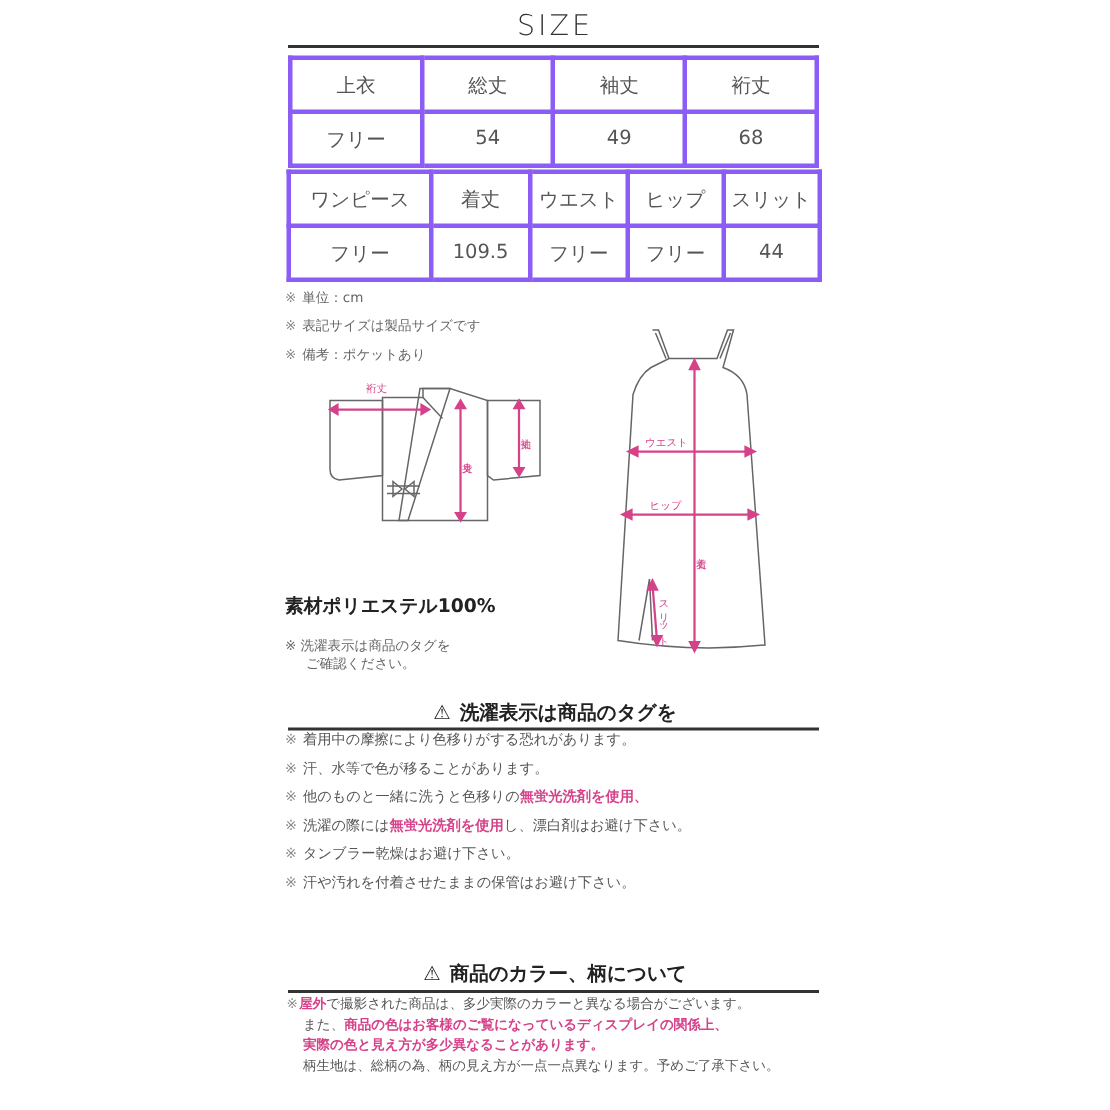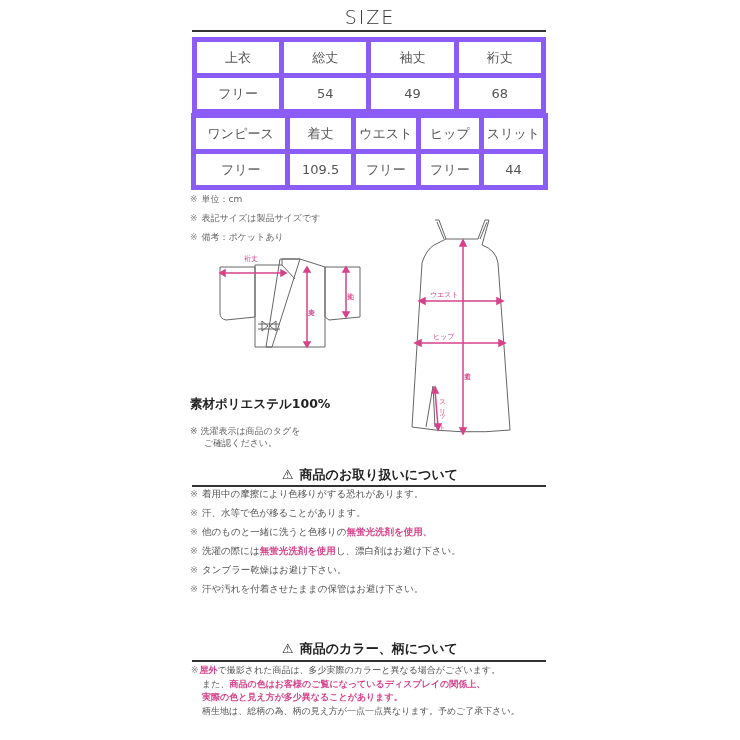--- a/index.html
+++ b/index.html
@@ -3,21 +3,21 @@
 <meta charset="utf-8">
 <style>
   * { box-sizing: border-box; margin: 0; padding: 0; }
   html, body { width: 740px; height: 740px; background: #ffffff; overflow: hidden; }
   body { font-family: "DejaVu Sans", "Liberation Sans", sans-serif; color: #444; position: relative; }
 
   .title { position: absolute; left: 190px; top: 6px; width: 360px; text-align: center; font-size: 19px; letter-spacing: 2px; color: #333; font-weight: 300; }
   .title-rule { position: absolute; left: 192px; top: 30px; width: 354px; height: 2px; background: #333; }
 
   table.size { position: absolute; border-collapse: collapse; font-size: 13px; color: #555; }
-  table.size td { border: 5px solid #8b5cf6; text-align: center; height: 36px; }
+  table.size td { border: 3px solid #8b5cf6; text-align: center; height: 36px; }
   #tbl-top { left: 192px; top: 37px; width: 354px; }
   #tbl-top td { width: 88.5px; }
   #tbl-dress { left: 191px; top: 113px; width: 357px; }
   #tbl-dress td { height: 36px; }
 
   .notes { position: absolute; left: 190px; top: 190px; font-size: 9px; color: #666; line-height: 19px; }
   .notes .star, .bul { color: #888; margin-right: 4px; }
 
   .material { position: absolute; left: 190px; top: 396px; font-size: 12.5px; font-weight: bold; color: #222; }
   .material .mat-label { }
@@ -144,21 +144,21 @@
 
 <div class="material">
   <span class="mat-label">素材</span><span>ポリエステル100%</span>
 </div>
 <div class="wash">
   <div>※ 洗濯表示は商品のタグを</div>
   <div class="indent">ご確認ください。</div>
 </div>
 
 <div class="sec-head" style="top:466px">
-  <span style="font-weight:normal;margin-right:6px">⚠</span><span>商品のお取り扱いについて</span>
+  <span style="font-weight:normal;margin-right:6px">⚠</span><span>洗濯表示は商品のタグを</span>
 </div>
 <div class="sec-rule" style="top:485px"></div>
 
 <div class="care">
   <div class="item"><span class="bul">※</span><span>着用中の摩擦により色移りがする恐れがあります。</span></div>
   <div class="item"><span class="bul">※</span><span>汗、水等で色が移ることがあります。</span></div>
   <div class="item"><span class="bul">※</span><span>他のものと一緒に洗うと色移りの</span><span class="pink">無蛍光洗剤を使用、</span>
     </div>
   <div class="item"><span class="bul">※</span><span>洗濯の際には</span><span class="pink">無蛍光洗剤を使用</span><span>し、漂白剤はお避け下さい。</span></div>
   <div class="item"><span class="bul">※</span><span>タンブラー乾燥はお避け下さい。</span></div>

